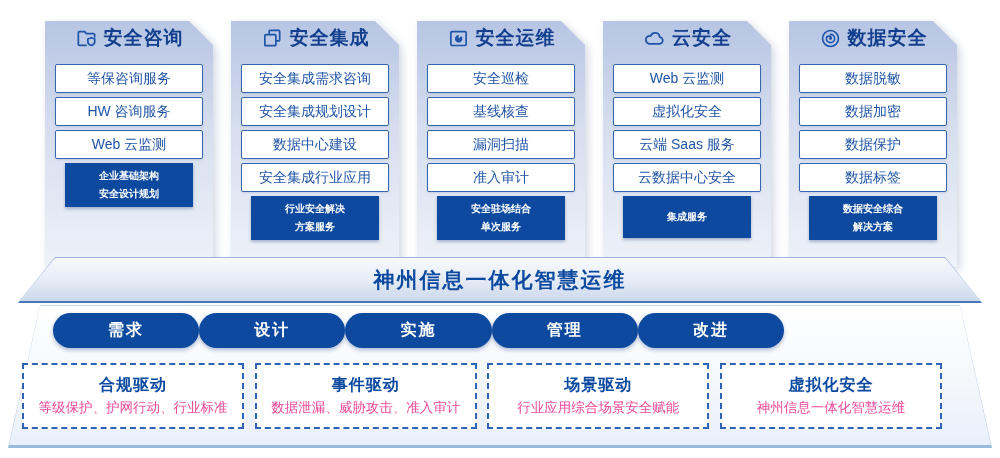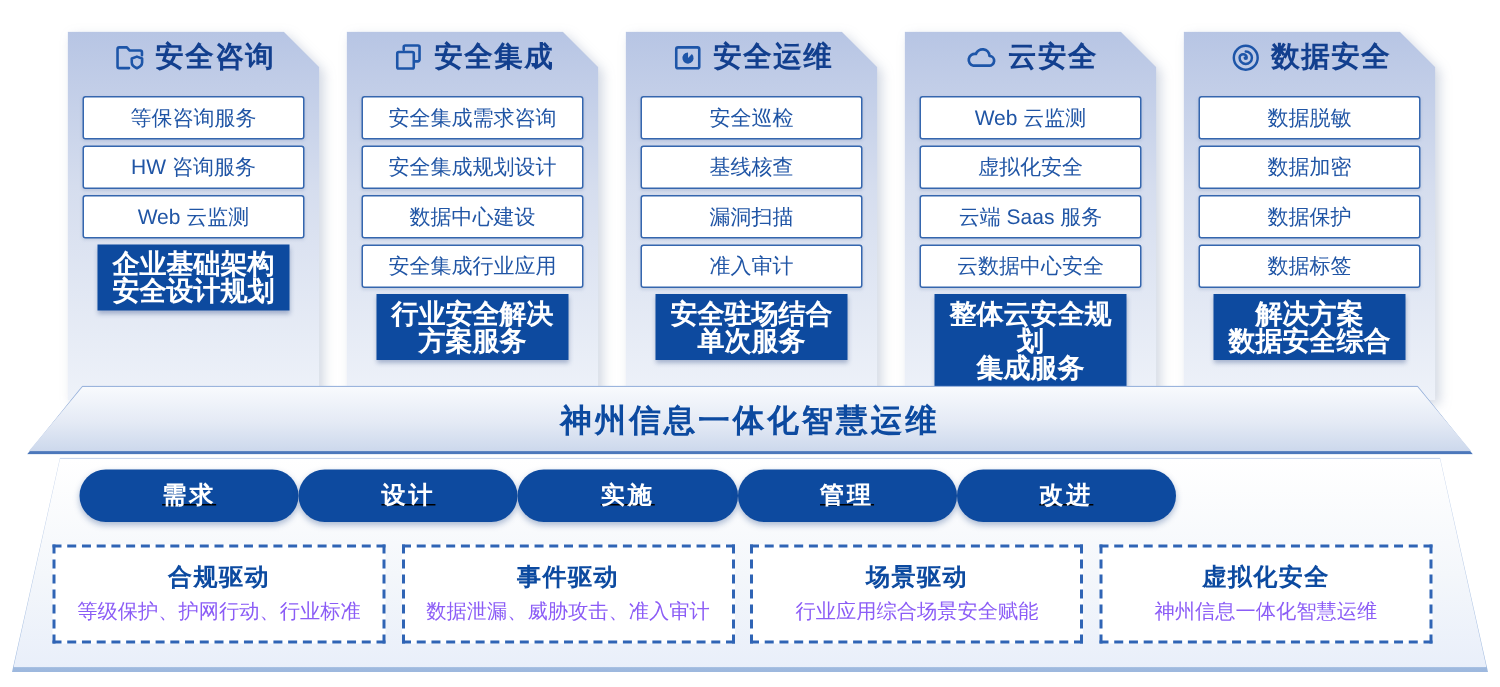--- a/index.html
+++ b/index.html
@@ -15,21 +15,21 @@
   .col{height:100%;box-sizing:border-box;
     clip-path:polygon(0 0,calc(100% - 24px) 0,100% 24px,100% 100%,0 100%);
     background:linear-gradient(180deg,#b7c5e4 0%,#d5ddee 42%,#eef2f9 100%);}
   .col-header{display:flex;align-items:center;justify-content:center;gap:6px;
     height:34px;margin-top:13px;color:#123f8e;font-size:19px;font-weight:bold;letter-spacing:1px;}
   .col-header svg{display:block;}
   .col-items{padding:9px 10px 0;}
   .item{background:#fff;border:1.5px solid #3566ae;border-radius:2px;height:27px;
     line-height:27px;text-align:center;color:#2055a5;font-size:14px;margin-bottom:4px;
     box-shadow:0 1px 2px rgba(120,140,180,.25);white-space:nowrap;overflow:hidden;}
-  .footer-box{margin:4px 10px 0;background:#0d4a9f;color:#fff;font-size:18px;
+  .footer-box{margin:4px 10px 0;background:#0d4a9f;color:#fff;font-size:10px;
     font-weight:bold;text-align:center;line-height:18px;padding:4px 2px;min-height:34px;
     display:flex;flex-direction:column;justify-content:center;
     box-shadow:0 2px 3px rgba(40,70,130,.35);}
   
   .banner{position:absolute;left:18px;top:257px;width:964px;height:46px;z-index:5;}
   .banner-border{position:absolute;inset:0;
     clip-path:polygon(37px 0,calc(100% - 37px) 0,100% 100%,0 100%);
     background:linear-gradient(180deg,#9cb5dd,#4a76ba);}
   .banner-fill{position:absolute;left:1px;right:1px;top:1px;bottom:2px;
     clip-path:polygon(36px 0,calc(100% - 36px) 0,100% 100%,0 100%);
@@ -39,32 +39,32 @@
   
   .base{position:absolute;left:8px;top:305px;width:984px;height:143px;z-index:1;}
   .base-border{position:absolute;inset:0;
     clip-path:polygon(32px 0,calc(100% - 32px) 0,100% 100%,0 100%);
     background:linear-gradient(180deg,#c9d6ec,#9db8de);}
   .base-fill{position:absolute;left:1px;right:1px;top:1px;bottom:3px;
     clip-path:polygon(31px 0,calc(100% - 31px) 0,100% 100%,0 100%);
     background:linear-gradient(180deg,#ffffff 0%,#f4f7fb 55%,#e9effa 100%);}
   
   .phases{position:absolute;left:53px;top:313px;width:731px;display:flex;
-    justify-content:space-between;z-index:6;text-decoration:underline;}
+    justify-content:space-between;z-index:6;}
   .phase{width:152px;height:35px;border-radius:17.5px;background:#0d4a9f;color:#fff;
     font-size:16px;font-weight:bold;letter-spacing:2px;display:flex;align-items:center;
     justify-content:center;box-shadow:0 2px 4px rgba(20,60,130,.35);}
   
-  .drivers{position:absolute;left:35px;top:363px;width:920px;display:flex;
+  .drivers{position:absolute;left:22px;top:363px;width:920px;display:flex;
     justify-content:space-between;z-index:6;}
   .driver{width:222px;height:66px;box-sizing:border-box;background:#fff;
     border:2px dashed #2f64b5;display:flex;flex-direction:column;align-items:center;
     justify-content:center;gap:3px;}
   .driver-title{font-size:16px;font-weight:bold;color:#0c4aa0;letter-spacing:1px;}
-  .driver-desc{font-size:13.5px;color:#8b5cf6;white-space:nowrap;}
+  .driver-desc{font-size:13.5px;color:#ec4899;white-space:nowrap;}
 </style>
 </head>
 <body>
 
 <div class="columns">
 
   <div class="col-wrap">
       <div class="col">
     <div class="col-header">
       <span>
@@ -144,21 +144,20 @@
         </svg>
       </span>
       <span>云安全</span>
     </div>
     <div class="col-items">
       <div class="item">Web 云监测</div>
       <div class="item">虚拟化安全</div>
       <div class="item">云端 Saas 服务</div>
       <div class="item">云数据中心安全</div>
       <div class="footer-box">
-        <span>整体云安全规划</span>
         <span>集成服务</span>
       </div>
     </div>
   </div>
     </div>
 
   <div class="col-wrap">
       <div class="col">
     <div class="col-header">
       <span>
@@ -168,22 +167,22 @@
         </svg>
       </span>
       <span>数据安全</span>
     </div>
     <div class="col-items">
       <div class="item">数据脱敏</div>
       <div class="item">数据加密</div>
       <div class="item">数据保护</div>
       <div class="item">数据标签</div>
       <div class="footer-box">
+        <span>数据安全综合</span>
         <span>解决方案</span>
-        <span>数据安全综合</span>
       </div>
     </div>
   </div>
     </div>
 
 </div>
 
 <div class="banner">
   <div class="banner-border"></div>
   <div class="banner-fill"></div>

